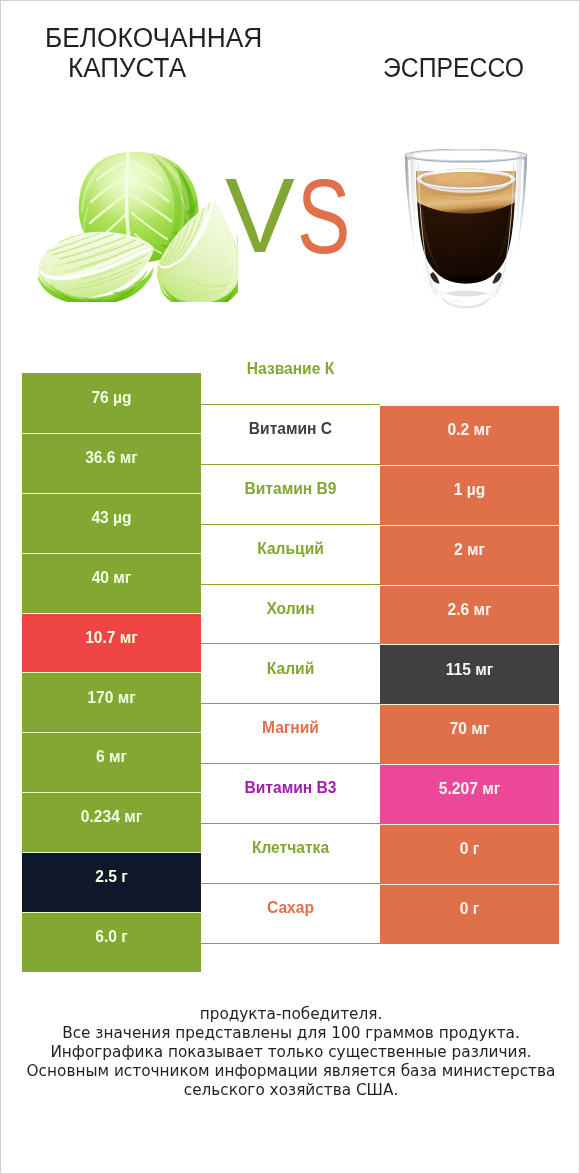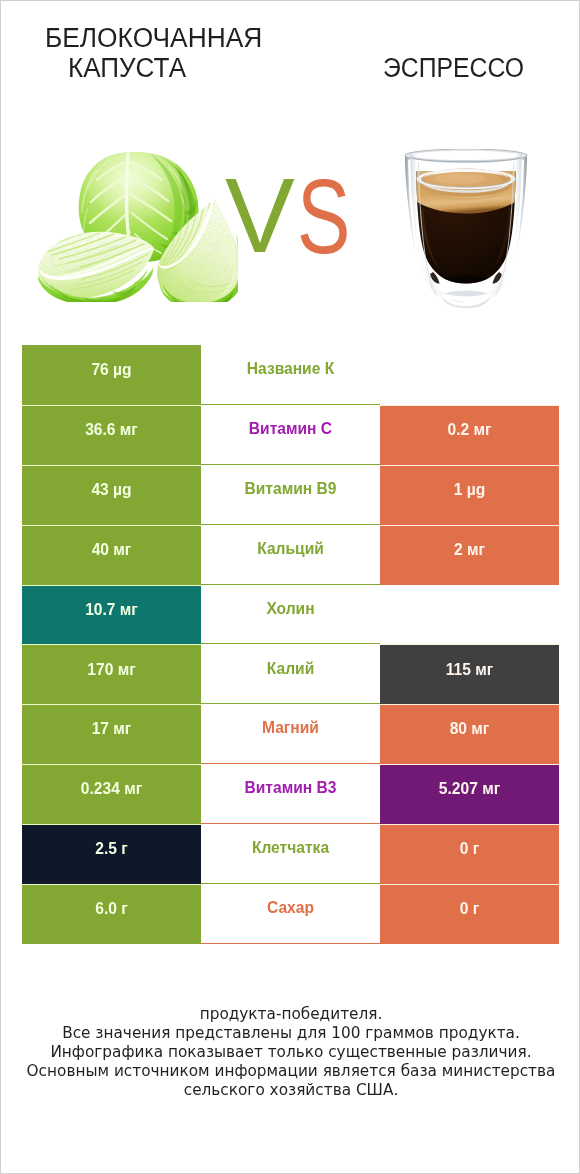--- a/index.html
+++ b/index.html
@@ -31,21 +31,21 @@
   .vs .v{color:#82a732;left:223.6px;top:162px;transform:scaleX(0.982);}
   .vs .s{color:#e07049;left:296.2px;top:162.5px;transform:scaleX(0.752);}
 
   
   .table{position:absolute;left:0;top:344px;width:580px;}
   .row{position:relative;height:59.9px;}
   .cell{position:absolute;top:0;height:59.9px;box-sizing:border-box;
         display:flex;align-items:center;justify-content:center;
         font-weight:700;font-size:15.6px;line-height:1;}
   .cell > span{display:block;position:relative;top:-5.5px;}
-  .cell.left {left:21px; width:179px;color:#f2ffe0;border-top:1.2px solid #eefbc6;}
+  .cell.left {left:21px; width:179px;color:#f2ffe0;border-top:1.2px solid #eefbc6;margin-top:28px;}
   .cell.mid  {left:200px;width:179px;background:#ffffff;}
   .cell.right{left:379px;width:179px;color:#fff4ee;border-top:1.2px solid #fbf1de;}
   .row:first-child .cell.left,.row:first-child .cell.right{border-top:none;}
 
   
   .footer{position:absolute;left:0;top:1004px;width:580px;text-align:center;
           font-family:"DejaVu Sans",sans-serif;font-size:15.3px;line-height:18.9px;
           color:#231f20;}
   .footer div{white-space:nowrap;}
 </style>
@@ -389,21 +389,21 @@
           <span>76 µg</span>
         </div>
         <div class="cell mid" style="color:#82a732;border-bottom:1px solid #82a732">
           <span>Название К</span>
         </div>
       </div>
       <div class="row">
         <div class="cell left" style="background:#82a732">
           <span>36.6 мг</span>
         </div>
-        <div class="cell mid" style="color:#a21caf;border-bottom:1px solid #82a732">
+        <div class="cell mid" style="color:#404040;border-bottom:1px solid #82a732">
           <span>Витамин С</span>
         </div>
         <div class="cell right" style="background:#e07049">
           <span>0.2 мг</span>
         </div>
       </div>
       <div class="row">
         <div class="cell left" style="background:#82a732">
           <span>43 µg</span>
         </div>
@@ -419,57 +419,60 @@
           <span>40 мг</span>
         </div>
         <div class="cell mid" style="color:#82a732;border-bottom:1px solid #82a732">
           <span>Кальций</span>
         </div>
         <div class="cell right" style="background:#e07049">
           <span>2 мг</span>
         </div>
       </div>
       <div class="row">
-        <div class="cell left" style="background:#0f766e">
+        <div class="cell left" style="background:#ef4444">
           <span>10.7 мг</span>
         </div>
         <div class="cell mid" style="color:#82a732;border-bottom:1px solid #82a732">
           <span>Холин</span>
         </div>
+        <div class="cell right" style="background:#e07049">
+          <span>2.6 мг</span>
+        </div>
       </div>
       <div class="row">
         <div class="cell left" style="background:#82a732">
           <span>170 мг</span>
         </div>
         <div class="cell mid" style="color:#82a732;border-bottom:1px solid #82a732">
           <span>Калий</span>
         </div>
         <div class="cell right" style="background:#404040">
           <span>115 мг</span>
         </div>
       </div>
       <div class="row">
         <div class="cell left" style="background:#82a732">
-          <span>17 мг</span>
+          <span>6 мг</span>
         </div>
         <div class="cell mid" style="color:#e07049;border-bottom:1px solid #e07049">
           <span>Магний</span>
         </div>
         <div class="cell right" style="background:#e07049">
-          <span>80 мг</span>
+          <span>70 мг</span>
         </div>
       </div>
       <div class="row">
         <div class="cell left" style="background:#82a732">
           <span>0.234 мг</span>
         </div>
         <div class="cell mid" style="color:#a21caf;border-bottom:1px solid #e07049">
           <span>Витамин B3</span>
         </div>
-        <div class="cell right" style="background:#701a75">
+        <div class="cell right" style="background:#ec4899">
           <span>5.207 мг</span>
         </div>
       </div>
       <div class="row">
         <div class="cell left" style="background:#0f172a">
           <span>2.5 г</span>
         </div>
         <div class="cell mid" style="color:#82a732;border-bottom:1px solid #82a732">
           <span>Клетчатка</span>
         </div>

